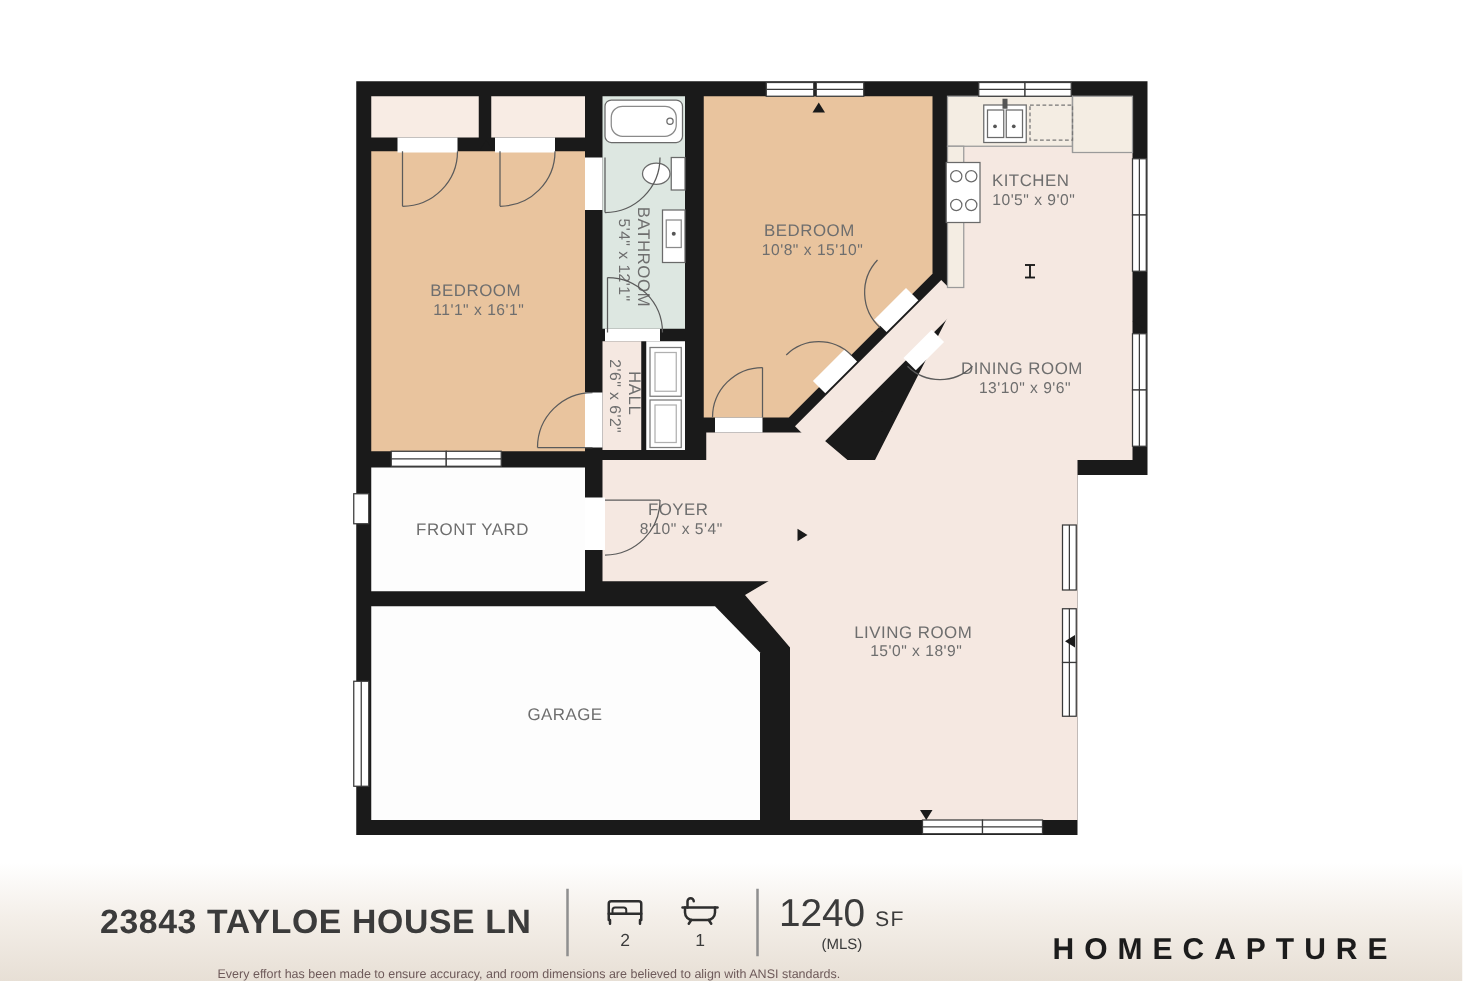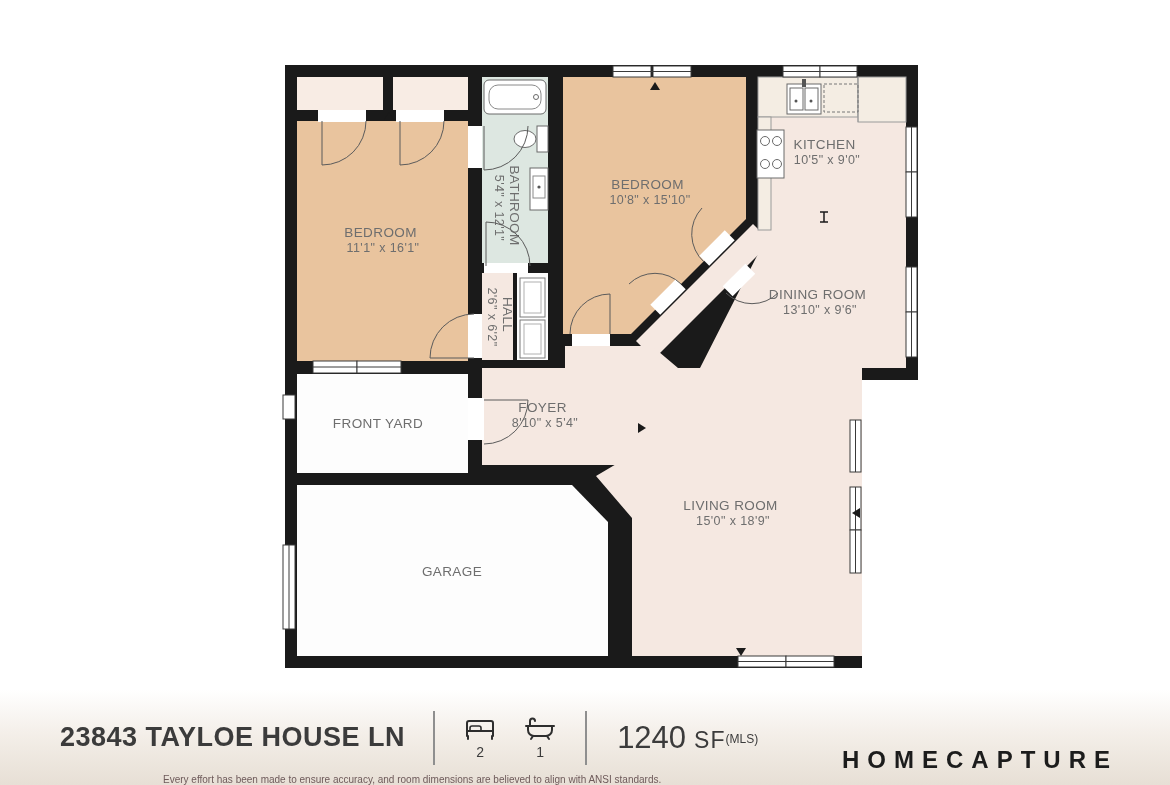--- a/index.html
+++ b/index.html
@@ -13,35 +13,35 @@
   .counter{fill:#f4ede3;stroke:#9a9a9a;stroke-width:1;}
   .window{fill:#ffffff;stroke:#3a3a3a;stroke-width:1;}
   .win-line{stroke:#3a3a3a;stroke-width:1;}
   .door-arc{fill:none;stroke:#5b5b5b;stroke-width:1;}
   .door-leaf{stroke:#5b5b5b;stroke-width:1;}
   .tick{fill:#1a1a1a;}
   
   .footer{position:absolute;left:0;top:690px;width:1170px;height:95px;
     background:linear-gradient(180deg,#ffffff 0%,#f4efe9 45%,#e7dfd5 100%);
     display:flex;align-items:center;}
-  .addr{margin-left:60px;line-height:1.05;}
+  .addr{margin-left:80px;line-height:1.05;}
   .addr-l1{font-size:27px;font-weight:bold;color:#3b3b3b;letter-spacing:0.5px;}
   .addr-l2{font-size:19px;color:#454545;margin-top:3px;}
   .vdiv{width:2px;height:54px;background:#8f8f8f;margin:0 0 0 28px;}
   .stats{display:flex;margin-left:28px;gap:26px;}
   .stat{display:flex;flex-direction:column;align-items:center;gap:1px;}
   .stat .num{font-size:14px;color:#3b3b3b;margin-top:2px;}
-  .area{margin-left:30px;display:flex;flex-direction:row;align-items:center;line-height:1;}
+  .area{margin-left:16px;display:flex;flex-direction:column;align-items:center;line-height:1;}
   .area-top{display:flex;align-items:baseline;gap:8px;}
   .area-val{font-size:31px;color:#3b3b3b;}
-  .area-unit{font-size:23px;color:#3b3b3b;letter-spacing:1px;}
+  .area-unit{font-size:17px;color:#3b3b3b;letter-spacing:1px;}
   .area-src{font-size:12px;color:#3b3b3b;margin-top:3px;}
   .brand{margin-left:auto;margin-right:52px;font-size:24px;font-weight:bold;
     letter-spacing:8px;color:#1c1c1c;margin-top:45px;}
-  .disclaimer{position:absolute;left:163px;bottom:0px;font-size:10px;color:#6e5a5a;}
+  .disclaimer{position:absolute;left:174px;bottom:0px;font-size:10px;color:#6e5a5a;}
 </style>
 </head>
 <body>
 
 <div class="stage">
 
 <svg width="1170" height="700" viewBox="0 0 1170 700">
 
   <path d="M285,65 H918 V380 H862 V668 H285 Z" fill="#1a1a1a"></path>
 

